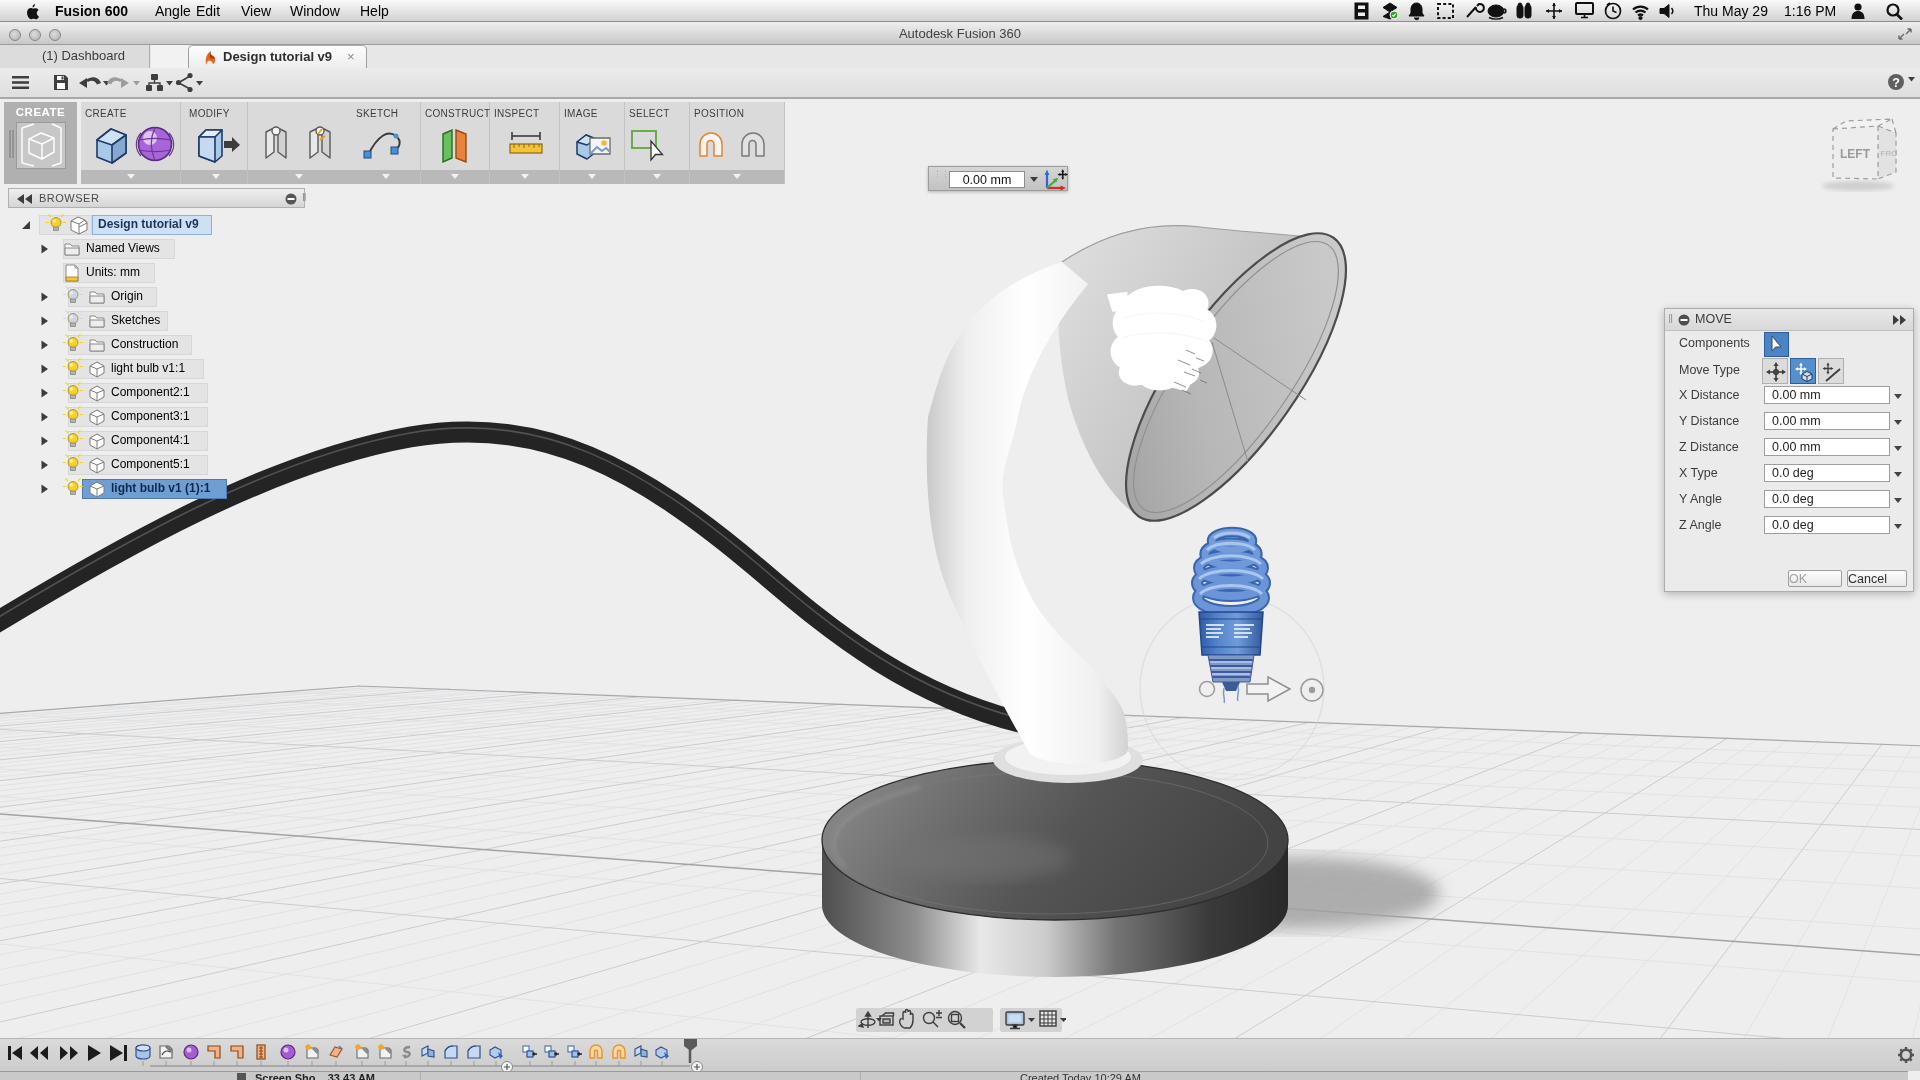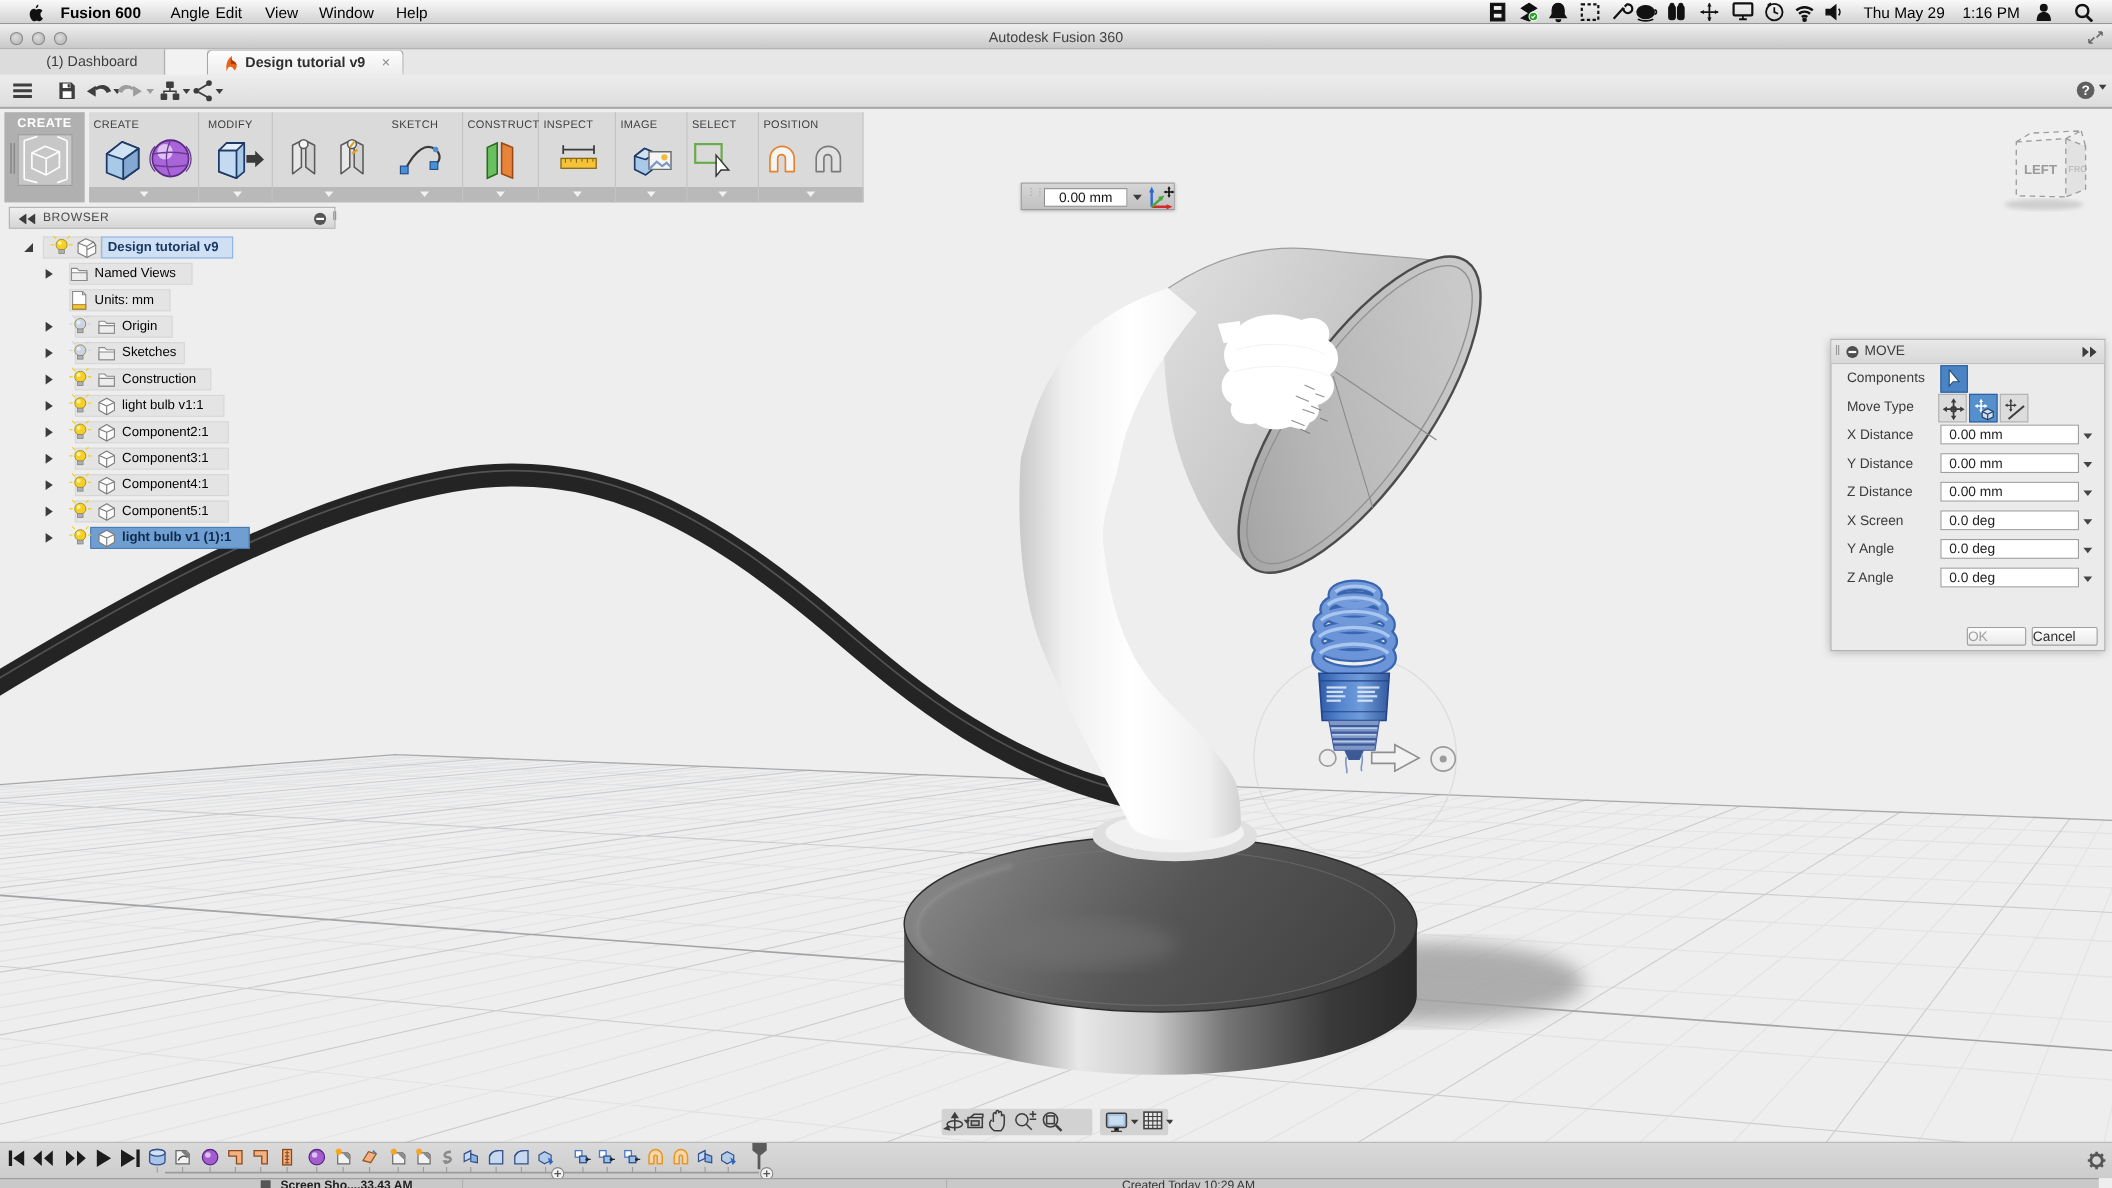--- a/index.html
+++ b/index.html
@@ -519,21 +519,21 @@
       </div>
 <div class="lab" style="top:79px">X Distance</div>
       <div class="fld" style="top:77px">0.00 mm</div>
       <div class="fdd" style="top:85px"></div>
       <div class="lab" style="top:105px">Y Distance</div>
       <div class="fld" style="top:103px">0.00 mm</div>
       <div class="fdd" style="top:111px"></div>
       <div class="lab" style="top:131px">Z Distance</div>
       <div class="fld" style="top:129px">0.00 mm</div>
       <div class="fdd" style="top:137px"></div>
-      <div class="lab" style="top:157px">X Screen</div>
+      <div class="lab" style="top:157px">X Type</div>
       <div class="fld" style="top:155px">0.0 deg</div>
       <div class="fdd" style="top:163px"></div>
       <div class="lab" style="top:183px">Y Angle</div>
       <div class="fld" style="top:181px">0.0 deg</div>
       <div class="fdd" style="top:189px"></div>
       <div class="lab" style="top:209px">Z Angle</div>
       <div class="fld" style="top:207px">0.0 deg</div>
       <div class="fdd" style="top:215px"></div>
 <div class="btn" style="left:123px;top:261px;width:54px;color:#a0a0a0">OK</div>
 <div class="btn" style="left:182px;top:261px;width:60px;color:#2e2e2e">Cancel</div>

